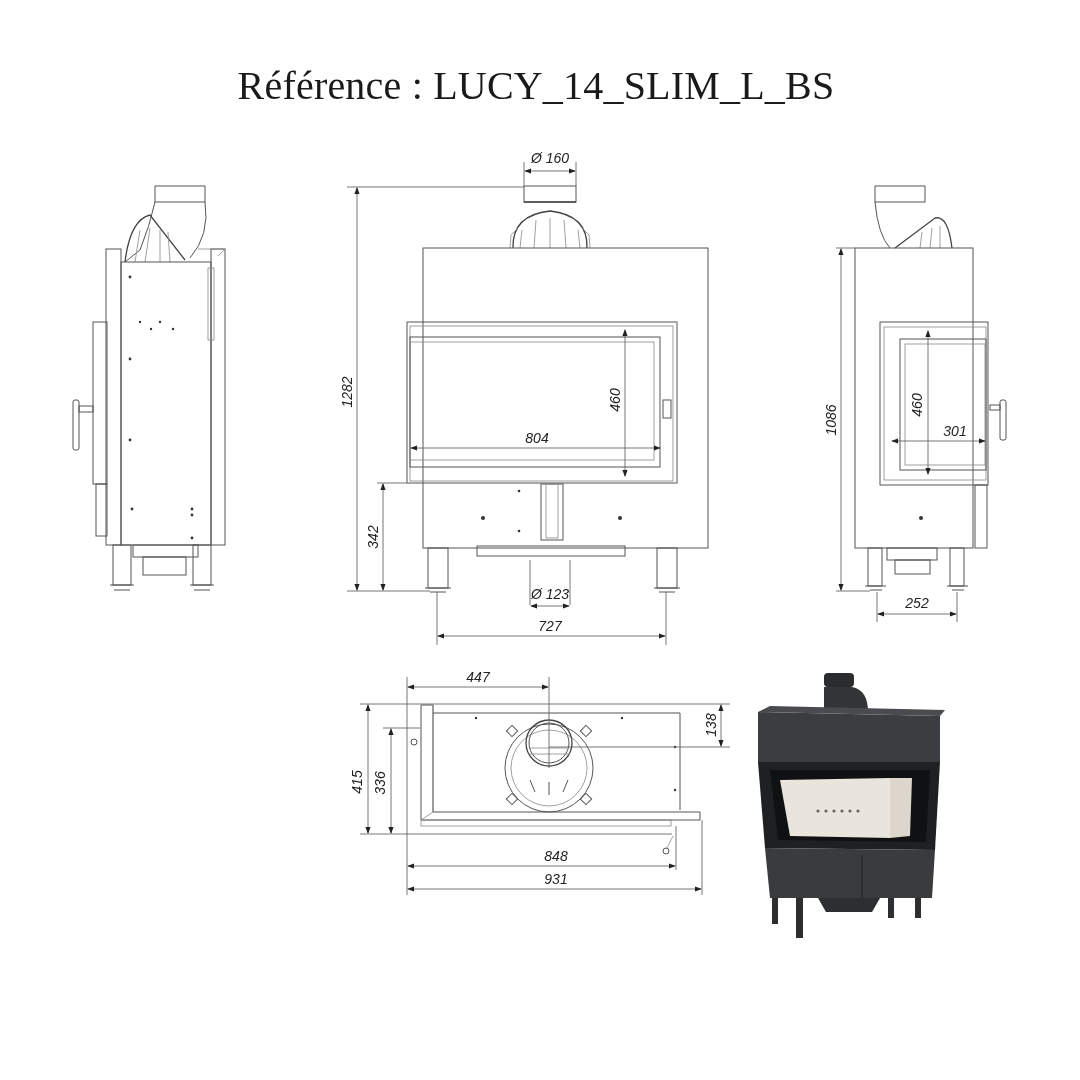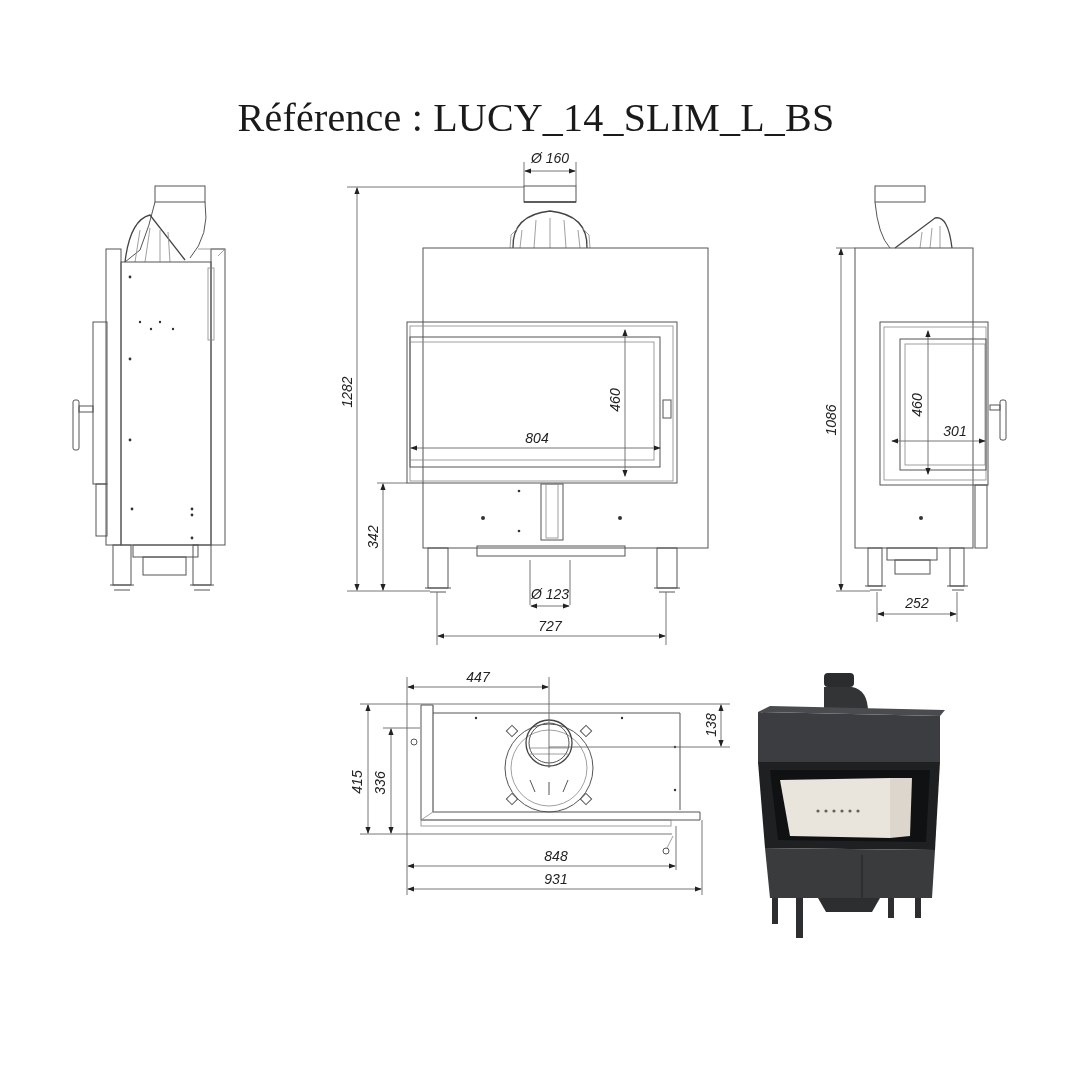--- a/index.html
+++ b/index.html
@@ -2,21 +2,21 @@
 <html><head>
 <meta charset="utf-8">
 <style>
   html, body { margin:0; padding:0; background:#ffffff; }
   body { width:1080px; height:1080px; position:relative; overflow:hidden; }
   .title {
     position:absolute; left:0; top:62px; width:1080px; text-align:center;
     font-family:"Liberation Serif","DejaVu Serif",serif; font-size:40px; color:#1a1a1a;
     letter-spacing:0.2px;
   }
-  .title .t-inner { display:inline-block; margin-left:-8px;margin-top:32px; }
+  .title .t-inner { display:inline-block; margin-left:-8px; }
   svg.drawing { position:absolute; left:0; top:0; }
   .dim { font-family:"Liberation Sans","DejaVu Sans",sans-serif; font-style:italic; font-size:14px; fill:#222; }
   .ln { stroke:#555; stroke-width:1; fill:none; }
   .ln2 { stroke:#444; stroke-width:1.3; fill:none; }
   .thin { stroke:#888; stroke-width:0.8; fill:none; }
   .dimln { stroke:#666; stroke-width:0.9; fill:none; }
   .dot { fill:#333; }
 </style>
 </head>
 <body>

